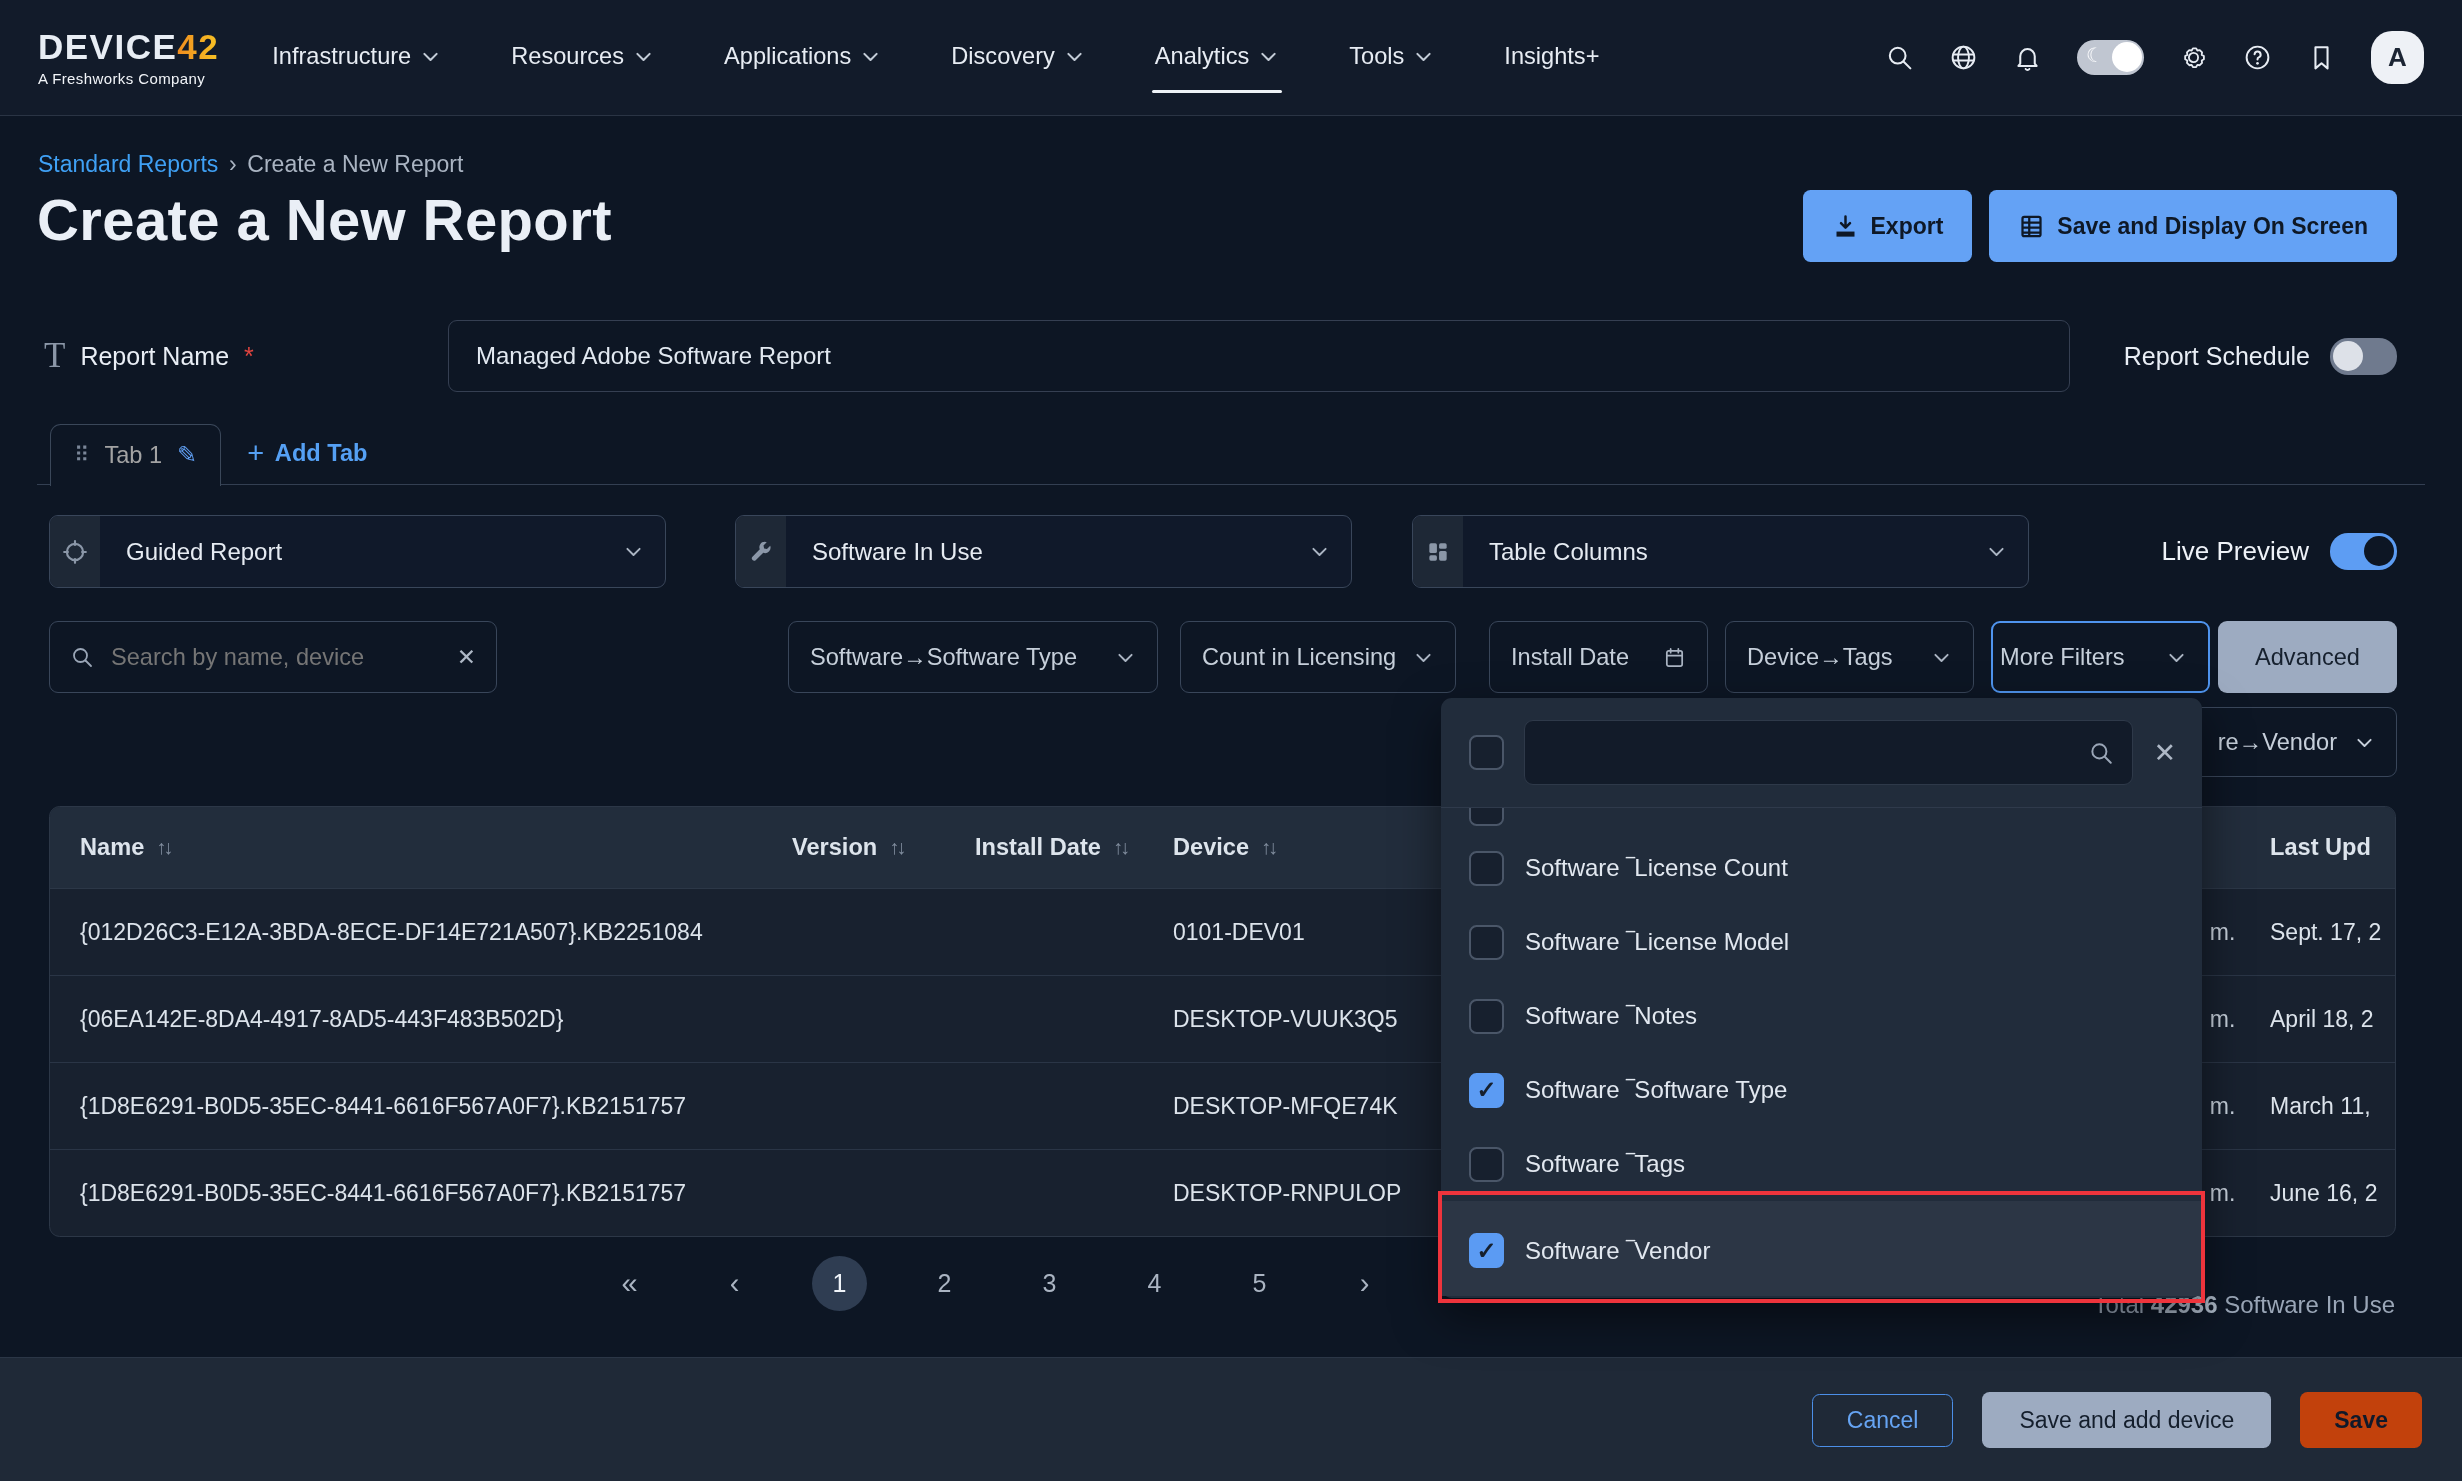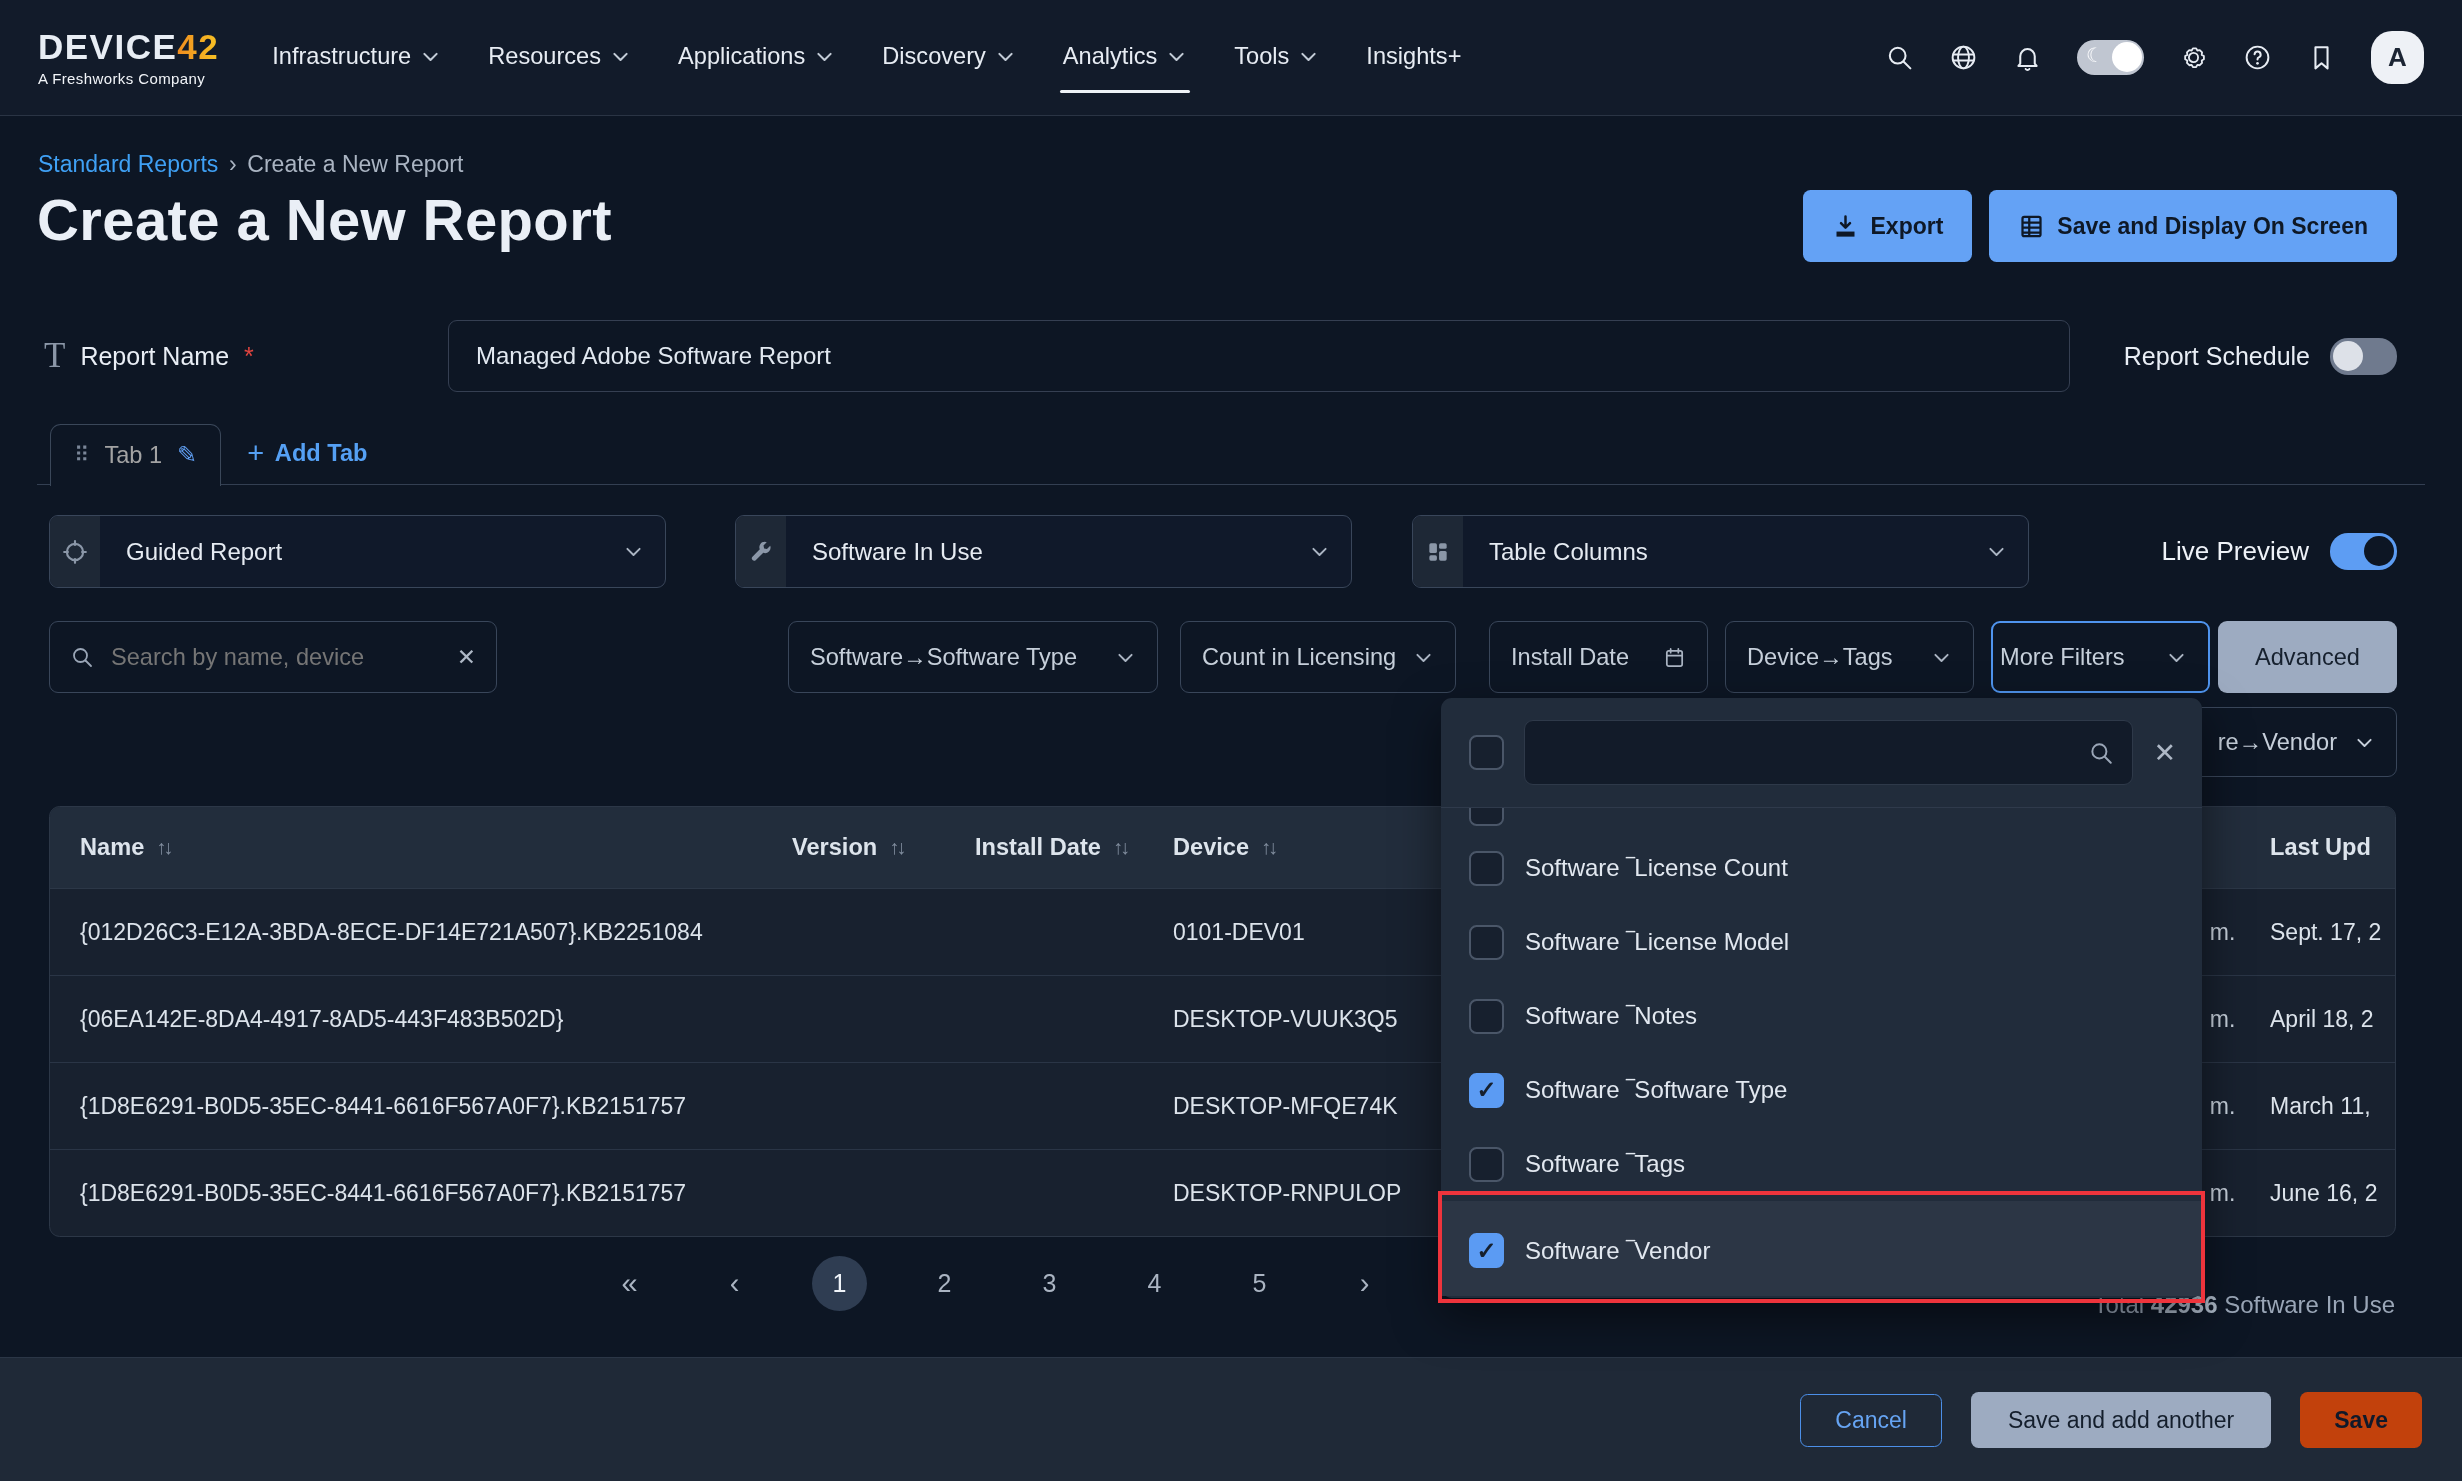--- a/index.html
+++ b/index.html
@@ -9,21 +9,21 @@
     background:#0d1624; font-family:"Liberation Sans", sans-serif; color:#e8edf4;
   }
   
   .navbar{ position:absolute; top:0; left:0; width:100%; height:116px;
     background:#121b2a; border-bottom:1.5px solid #2a3444;
     display:flex; align-items:center; padding:0 38px; gap:0; }
   .logo{ display:flex; flex-direction:column; margin-right:53px; cursor:pointer; }
   .logo-word{ font-size:35px; font-weight:bold; letter-spacing:1.5px; line-height:1; }
   .logo-word .accent{ background:linear-gradient(90deg,#f08c1e,#f7c325); -webkit-background-clip:text; background-clip:text; color:transparent; }
   .logo-tag{ font-size:15px; color:#f2f5f9; margin-top:6px; letter-spacing:0.4px; }
-  .nav-items{ display:flex; align-items:center; gap:47px; }
+  .nav-items{ display:flex; align-items:center; gap:70px; }
   .nav-item{ display:flex; align-items:center; gap:9px; font-size:23.6px; color:#e7ecf3; cursor:pointer; padding-bottom:3px; }
   .nav-item .chev{ color:#c2cbd6; }
   .nav-item.active{ position:relative; }
   .nav-item.active::after{ content:""; position:absolute; left:-3px; right:-3px; bottom:-20px; height:3px; background:#eef2f7; border-radius:1.5px; }
   .nav-right{ margin-left:auto; display:flex; align-items:center; gap:35px; }
   .nav-ic{ width:29px; height:29px; color:#e7ecf3; display:block; }
   .mode-toggle{ width:67px; height:35px; border-radius:17.5px; background:#c0c6d1; position:relative; cursor:pointer; }
   .mode-toggle .moon{ position:absolute; left:9px; top:3px; font-size:20px; color:#fafbfd; }
   .mode-toggle .knob{ position:absolute; right:2.3px; top:2.3px; width:30px; height:30px; border-radius:50%; background:#ffffff; }
   .avatar{ width:53px; height:53px; border-radius:21px; background:#eef1f6; color:#1b2433;
@@ -433,21 +433,21 @@
 
   <div class="total">
     <span>Total </span><b>42936</b><span> Software In Use</span>
   </div>
 
   <div class="footer">
     <div class="btn btn-outline">
         <span>Cancel</span>
       </div>
     <div class="btn btn-gray">
-        <span>Save and add another</span>
+        <span>Save and add device</span>
       </div>
     <div class="btn btn-save">
         <span>Save</span>
       </div>
   </div>
 
   <div class="panel">
     <div class="panel-head">
       <span class="cb"></span>
       <div class="panel-search">

